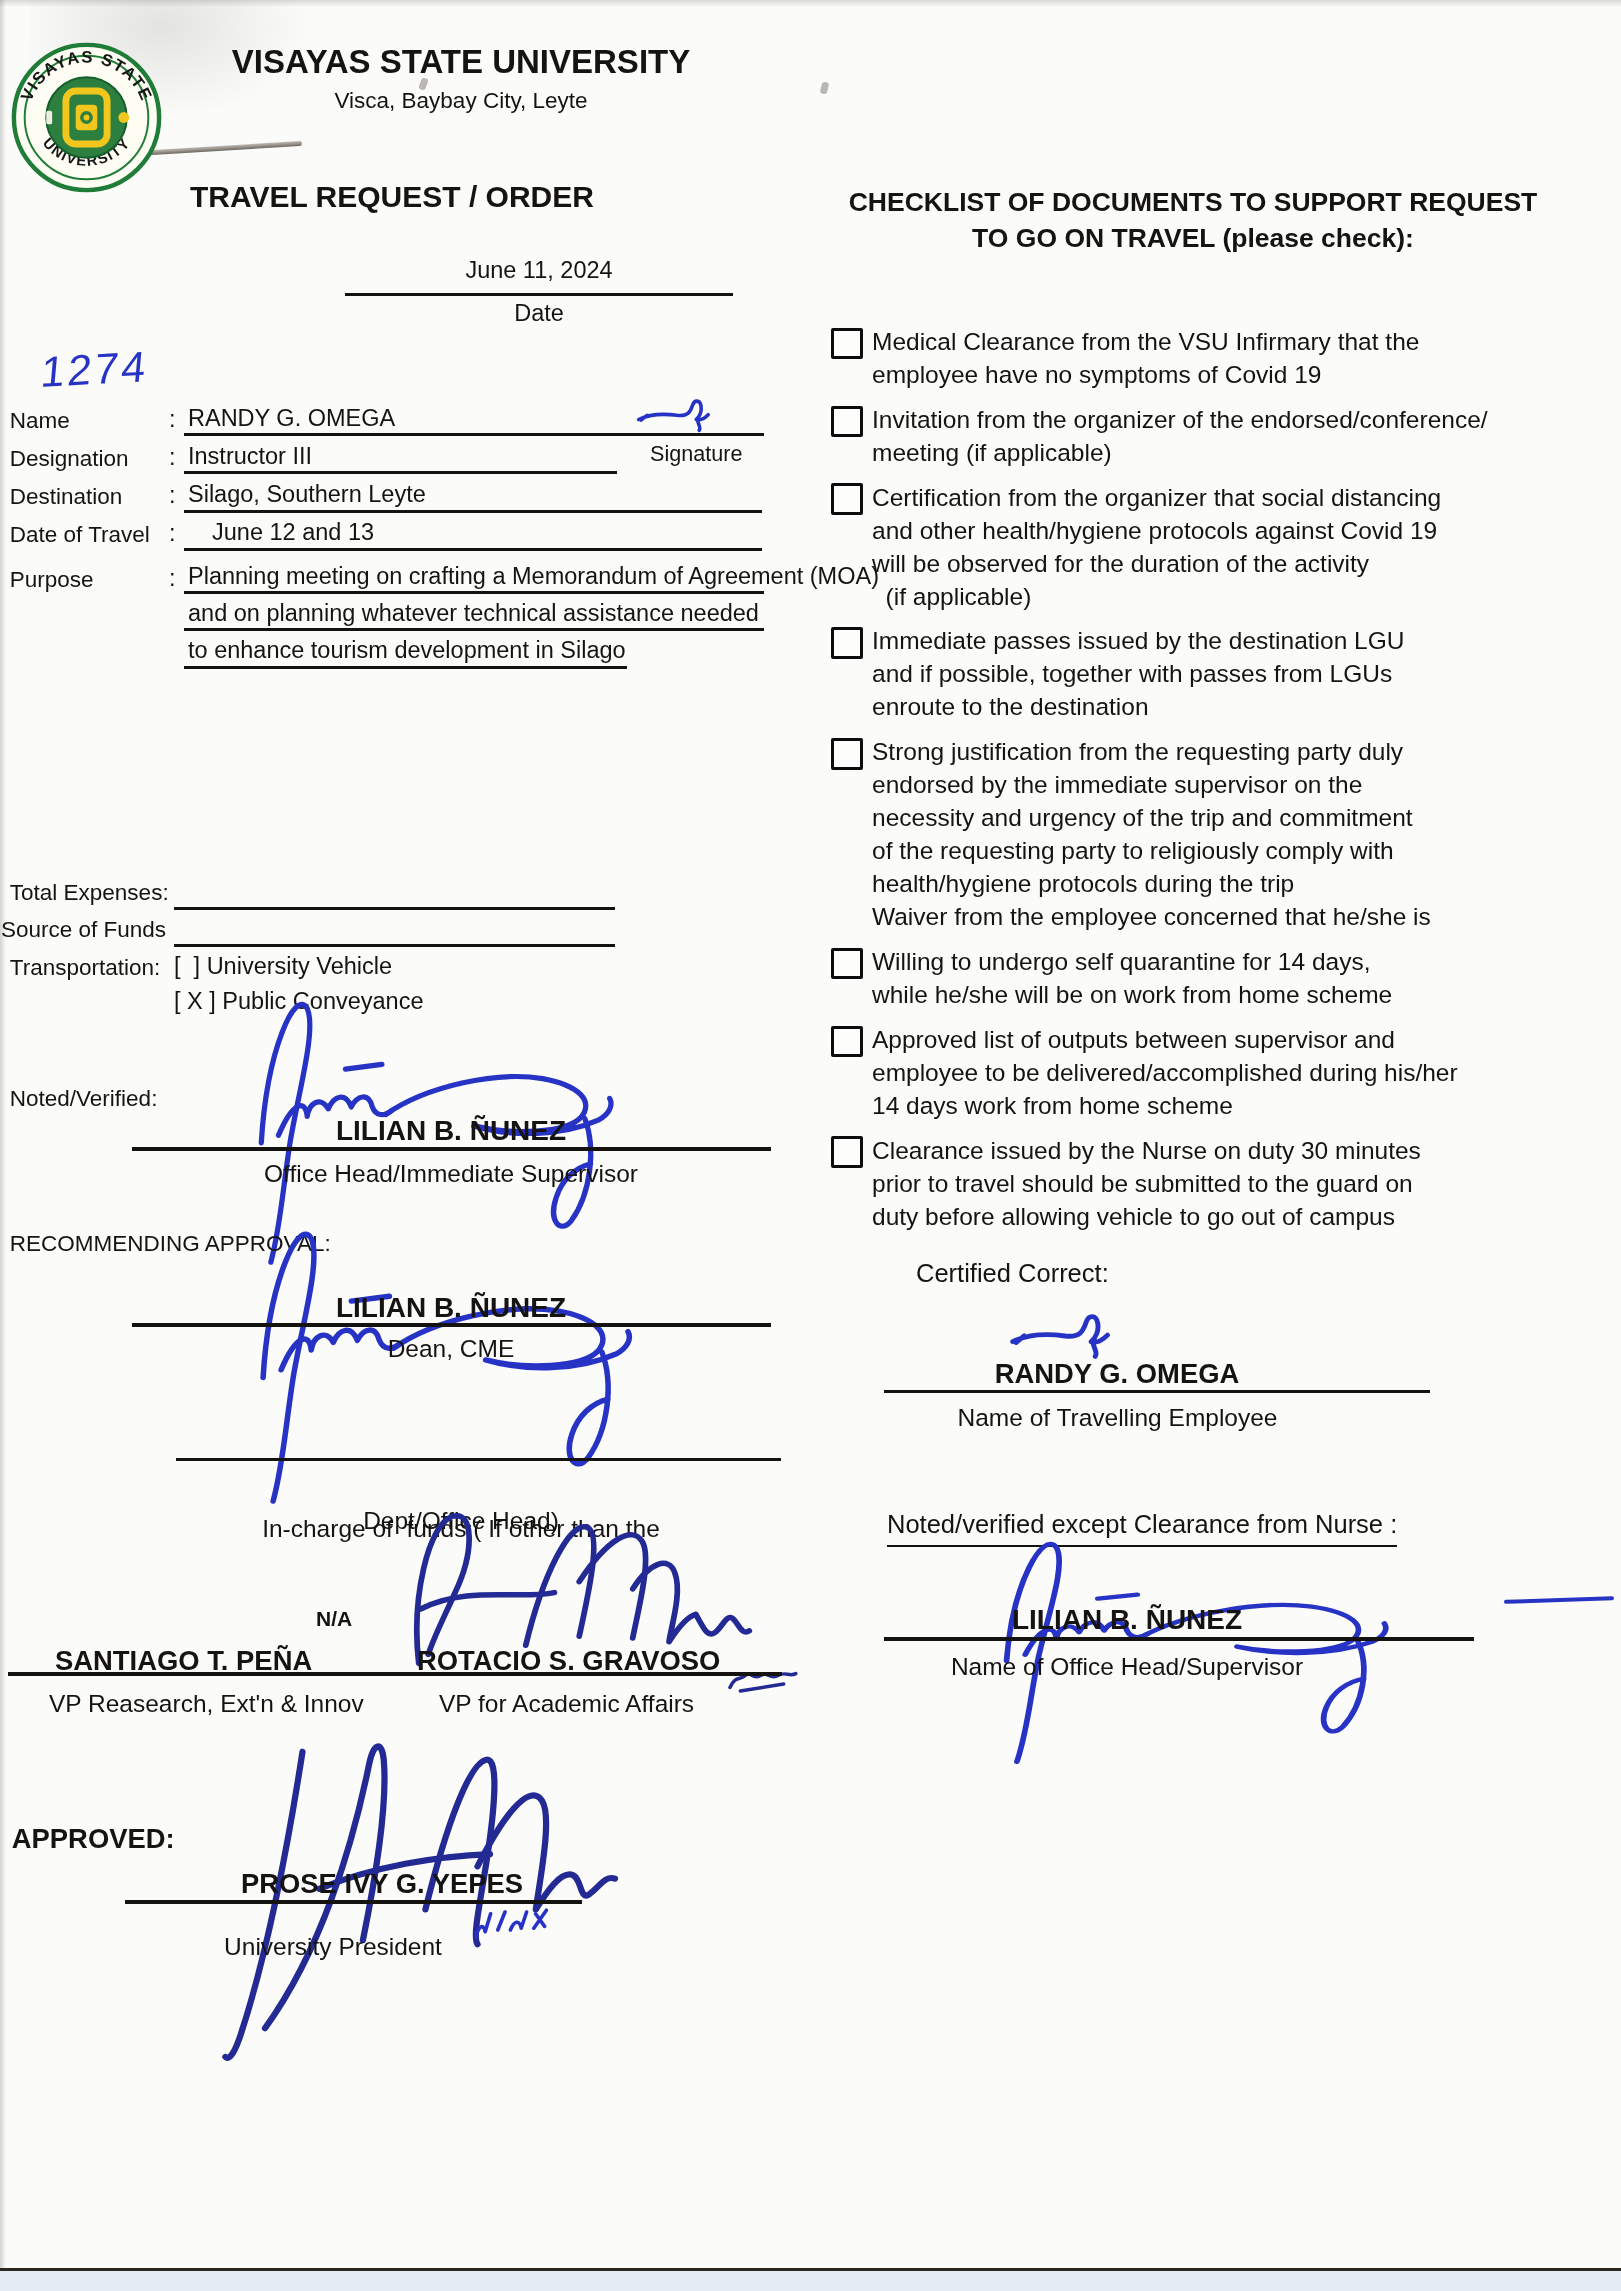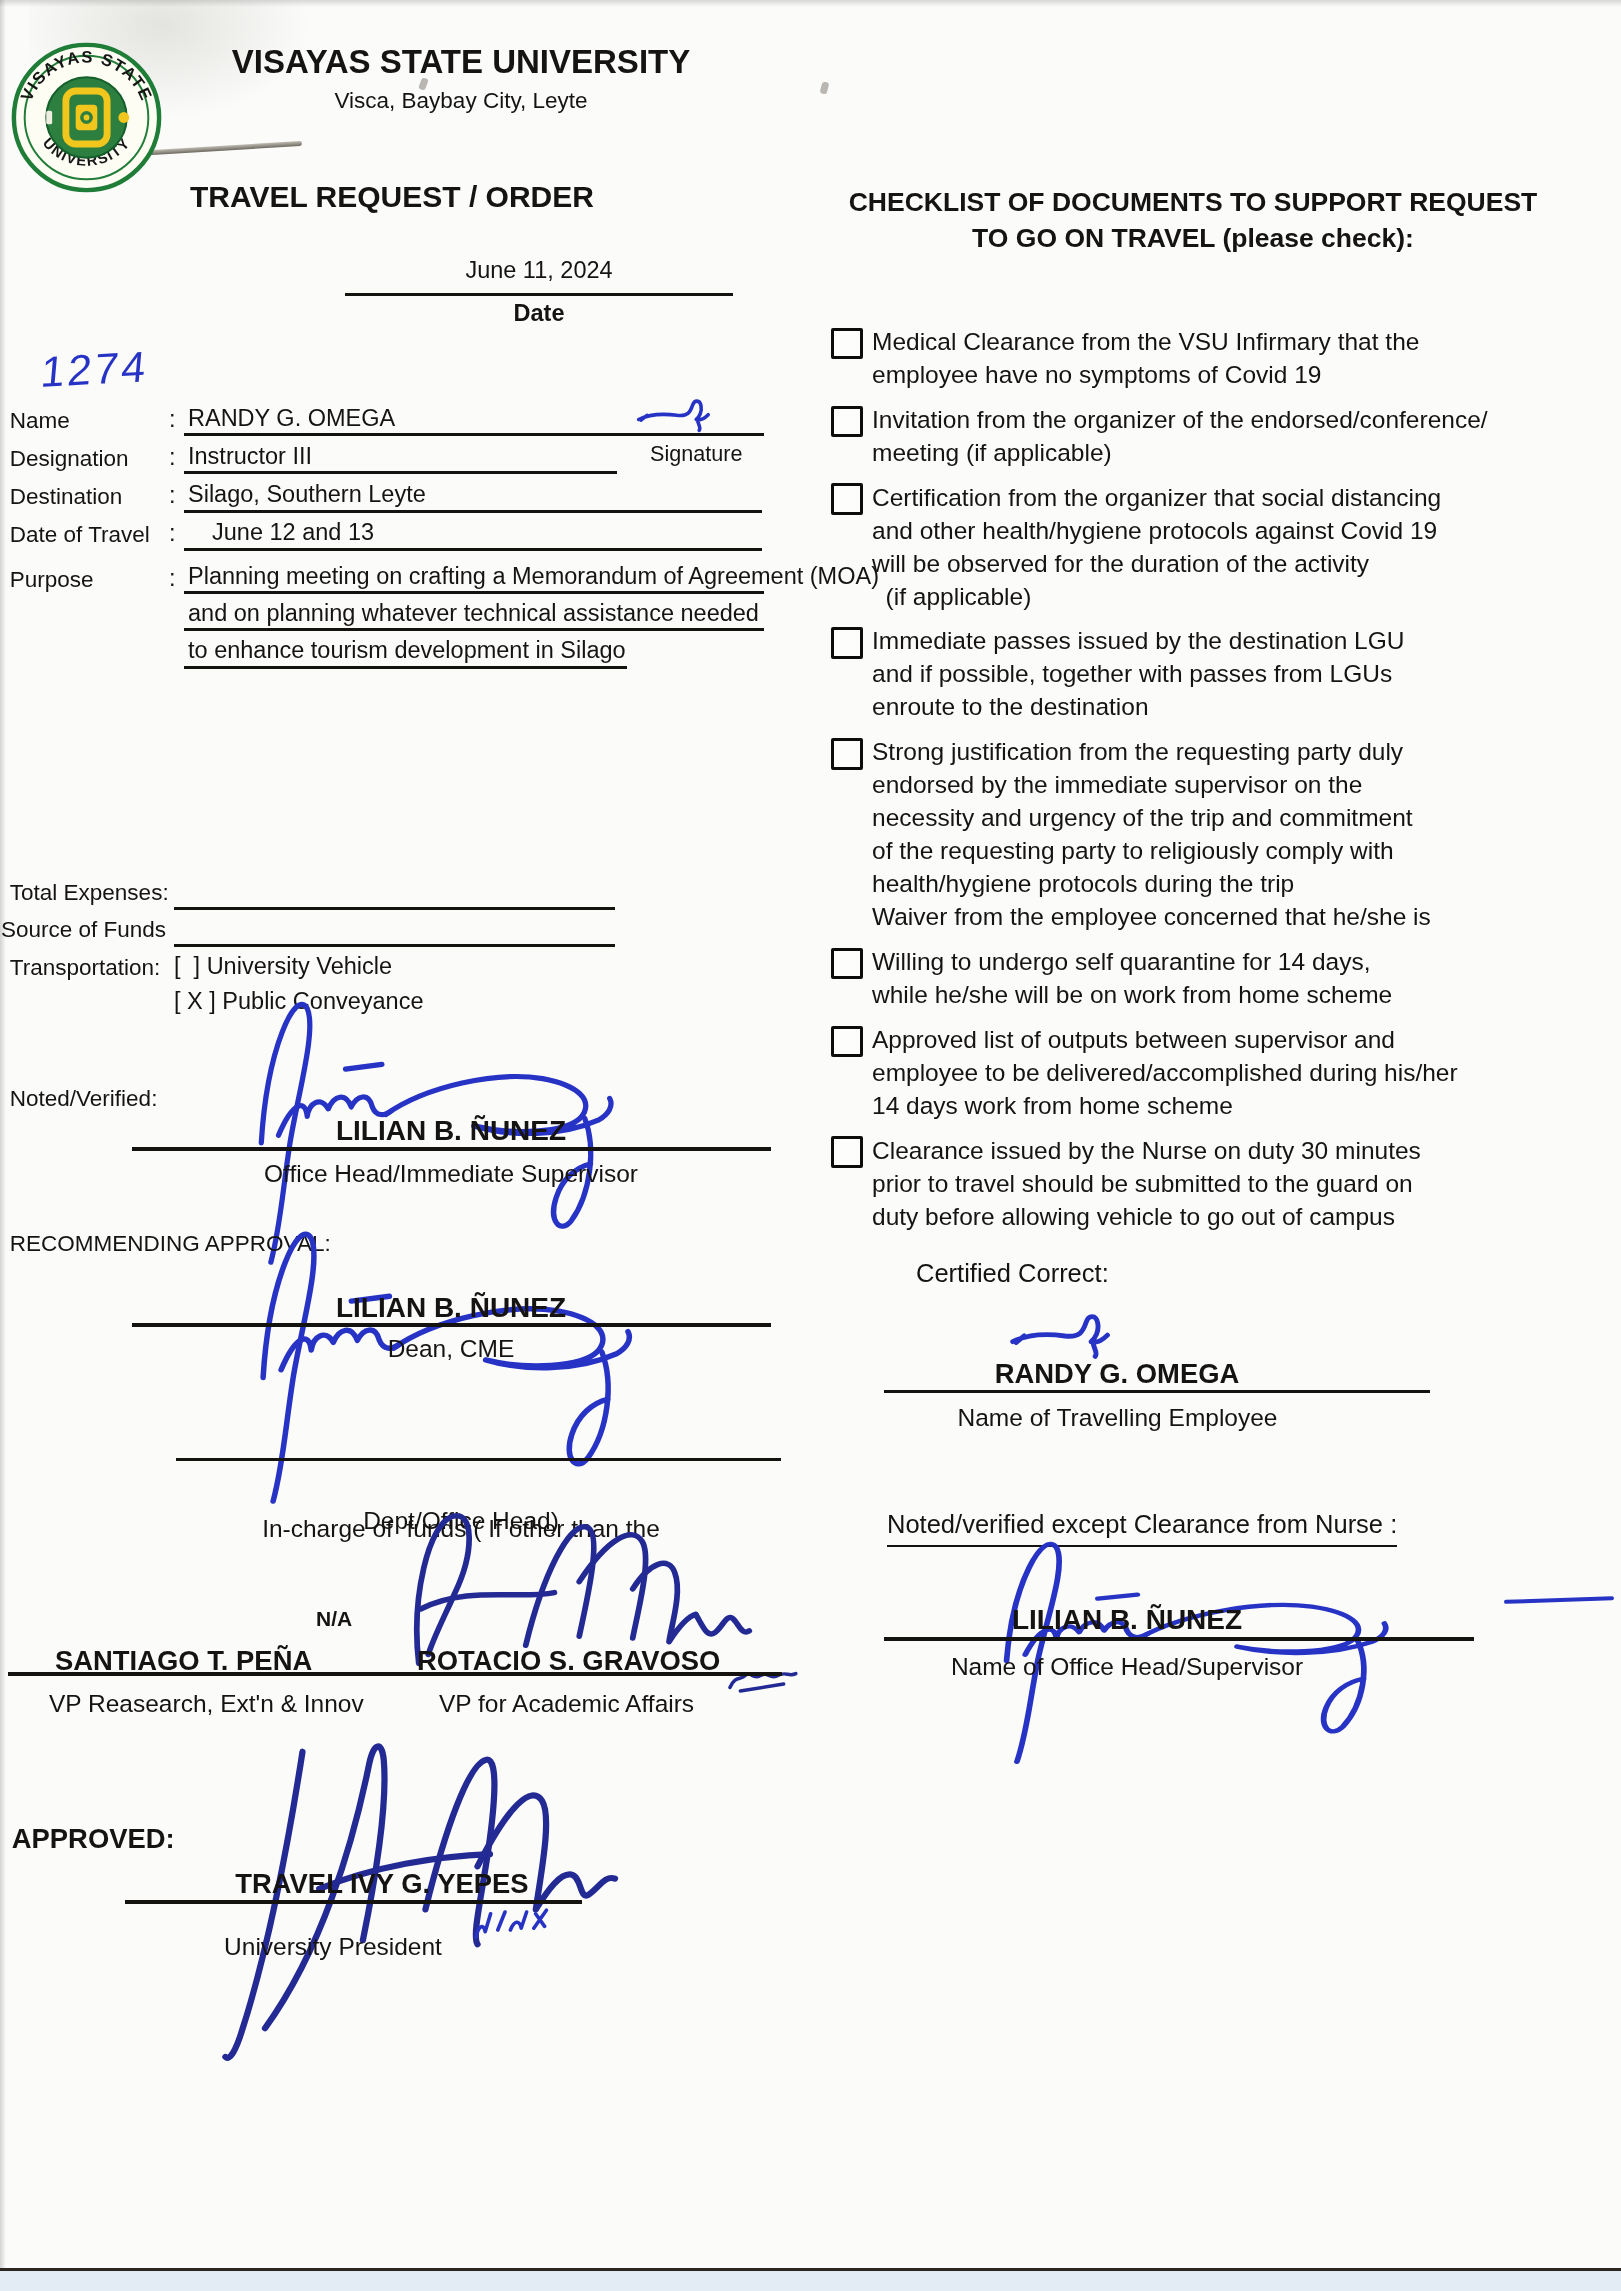--- a/index.html
+++ b/index.html
@@ -77,21 +77,21 @@
   <div class="abs ctr" style="left:167px;top:88px;width:588px;font-size:22.5px;">Visca, Baybay City, Leyte</div>
   <div class="abs ctr b" style="left:98px;top:180px;width:588px;font-size:30px;">TRAVEL REQUEST / ORDER</div>
 
   <div class="abs ctr b" style="left:835px;top:184px;width:716px;font-size:26.5px;line-height:36px;">
     <div>CHECKLIST OF DOCUMENTS TO SUPPORT REQUEST</div>
     <div>TO GO ON TRAVEL (please check):</div>
   </div>
 
   <div class="abs ctr val" style="left:343px;top:257px;width:392px;">June 11, 2024</div>
   <div class="abs line" style="left:345px;top:293px;width:388px;"></div>
-  <div class="abs ctr val" style="left:343px;top:300px;width:392px;font-weight:bold;">Date</div>
+  <div class="abs ctr val" style="left:343px;top:300px;width:392px;">Date</div>
 
   <div class="abs hand" style="left:41px;top:345px;">1274</div>
 
   <div class="abs lbl" style="left:9.8px;top:408px;">Name</div>
   <div class="abs val" style="left:169px;top:406px;">:</div>
   <div class="abs val" style="left:188px;top:405px;">RANDY G. OMEGA</div>
   <div class="abs line" style="left:184px;top:433px;width:580px;"></div>
   <svg class="abs sig" style="left:635px;top:392px;" width="84" height="43" viewBox="0 0 140 60">
     <path class="ink-blue" stroke-width="6" d="M6 40 C 26 30, 48 30, 70 33 C 88 35, 92 28, 96 16 C 99 7, 108 7, 110 17 C 112 27, 107 36, 102 40 C 108 42, 116 38, 122 32 M104 38 C 104 48, 111 53, 107 58 M10 41 L 20 33"></path>
   </svg>
@@ -159,21 +159,21 @@
     <path class="ink-dark" stroke-width="4" d="M8 40 C 14 26, 20 32, 26 26 C 32 20, 34 32, 44 26 C 52 21, 54 32, 64 26 C 72 21, 76 28, 84 24 M20 44 L 70 36"></path>
   </svg>
   <div class="abs line4" style="left:7.8px;top:1672px;width:774px;"></div>
   <div class="abs ttl" style="left:49px;top:1690px;">VP Reasearch, Ext'n &amp; Innov</div>
   <div class="abs ttl" style="left:439px;top:1690px;">VP for Academic Affairs</div>
 
   <div class="abs b" style="left:11.8px;top:1823px;font-size:27.4px;">APPROVED:</div>
   <svg class="abs sig" style="left:165px;top:1723px;" width="500" height="338" viewBox="0 0 480 330" preserveAspectRatio="none">
     <use href="#sig-president" class="ink-dark" stroke-width="6"></use>
   </svg>
-  <div class="abs ctr nm" style="left:235px;top:1868px;width:294px;font-size:27.4px;">TRAVEL IVY G. YEPES</div>
+  <div class="abs ctr nm" style="left:235px;top:1868px;width:294px;font-size:27.4px;">PROSE IVY G. YEPES</div>
   <div class="abs line4" style="left:125px;top:1900px;width:457px;"></div>
   <div class="abs ctr ttl" style="left:147px;top:1913px;width:372px;margin-top:20px;">University President</div>
   <svg class="abs sig" style="left:469px;top:1900px;" width="90" height="51" viewBox="0 0 100 50">
     <path class="ink-blue" stroke-width="4" d="M8 38 C 10 26, 16 22, 18 32 L 24 12 M32 30 L 40 10 M46 30 C 50 20, 56 18, 58 28 L 64 10 M72 28 L 86 8 M74 12 L 84 26"></path>
   </svg>
 
   <div id="checklist-items">
     <div class="cl-item">
       <span class="cbx"></span>
       <div class="cl-line">Medical Clearance from the VSU Infirmary that the</div>

